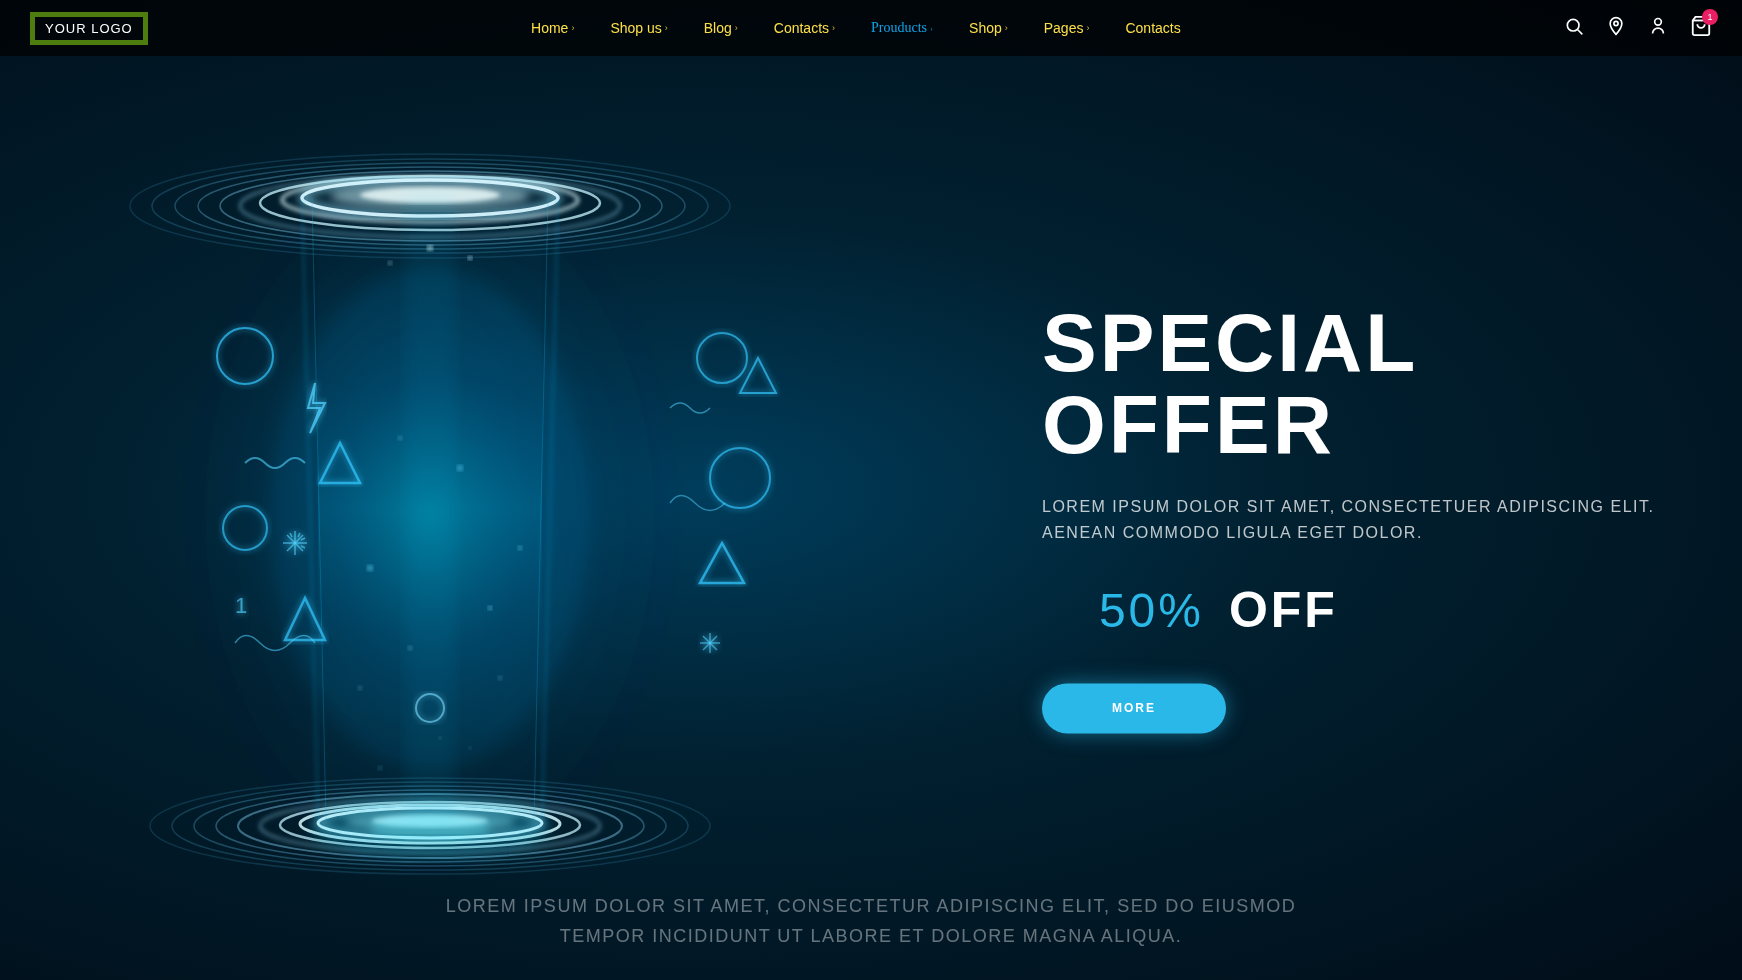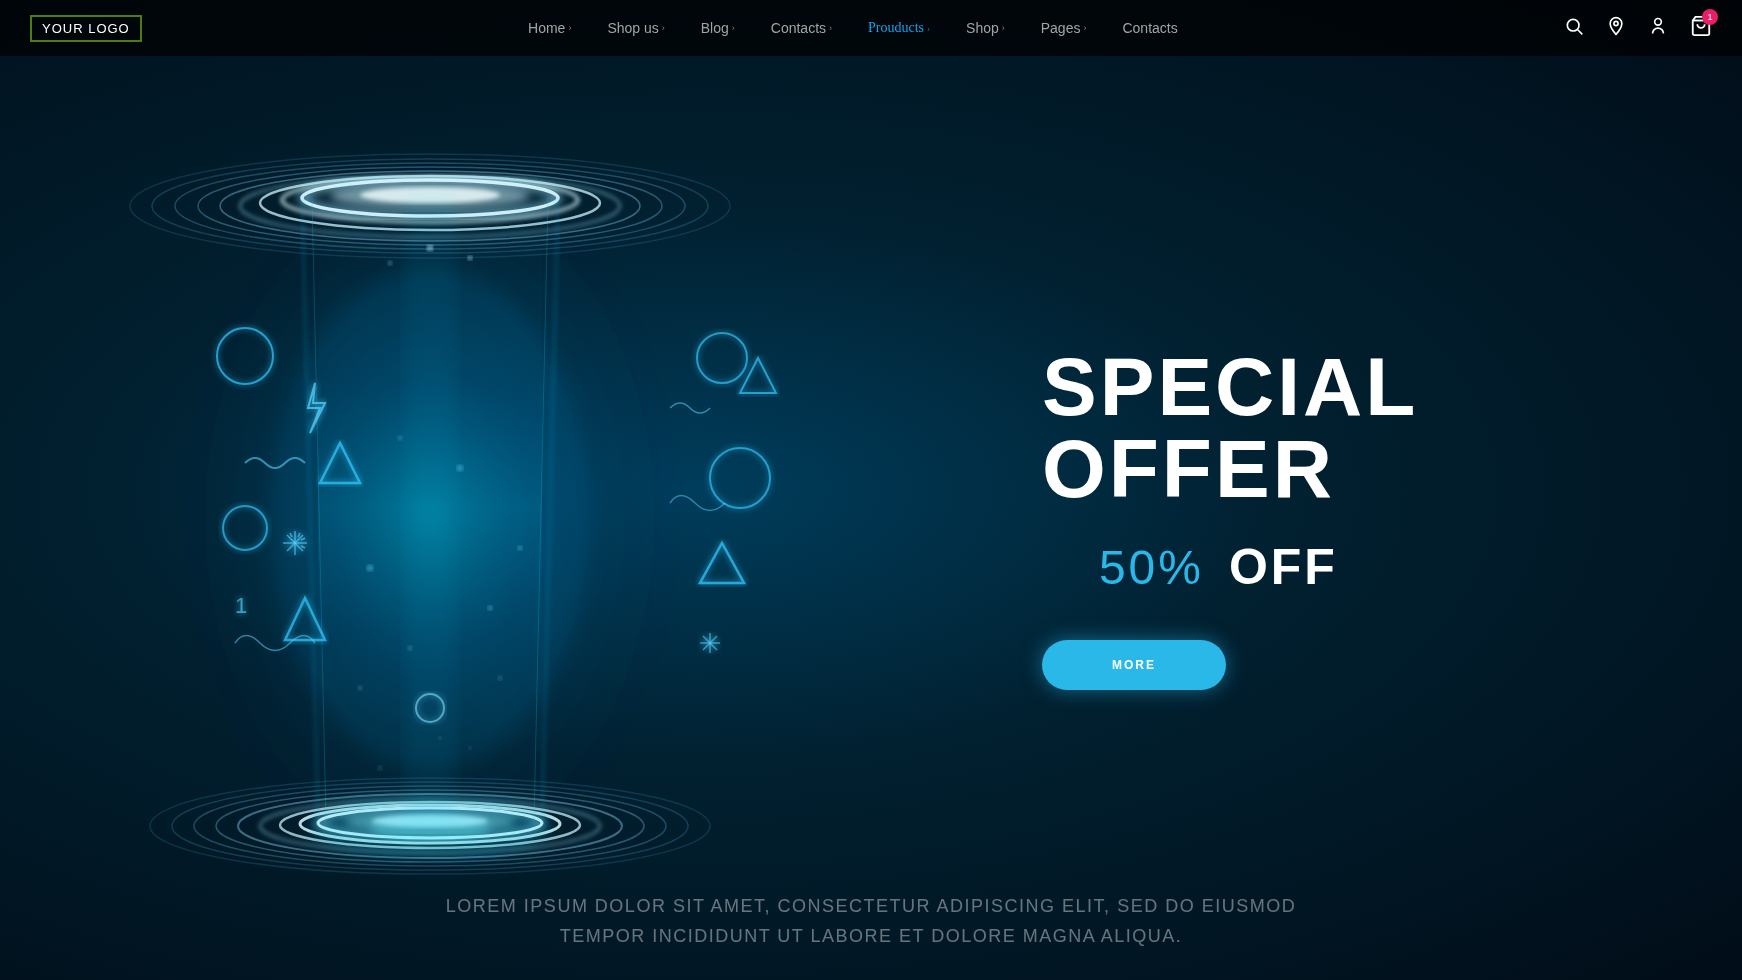--- a/index.html
+++ b/index.html
@@ -18,35 +18,35 @@
       top: 0; left: 0; right: 0;
       height: 56px;
       background: rgba(0,0,0,0.7);
       display: flex;
       align-items: center;
       justify-content: space-between;
       padding: 0 30px;
       z-index: 100;
     }
     .nav-logo {
-      border: 2px solid #4d7c0f;
+      border: 5px solid #4d7c0f;
       padding: 4px 10px;
       font-size: 13px;
       letter-spacing: 1px;
       color: #fff;
       white-space: nowrap;
     }
     .nav-links {
       display: flex;
       gap: 0;
       list-style: none;
       align-items: center;
     }
     .nav-links li a {
-      color: #a3a3a3;
+      color: #fde047;
       text-decoration: none;
       font-size: 14px;
       padding: 0 18px;
       display: flex;
       align-items: center;
       gap: 3px;
     }
     .nav-links li a.active {
       color: #0ea5e9;
       font-family: Liberation Serif, serif;
@@ -444,20 +444,24 @@
 
         <circle cx="380" cy="160" r="3" fill="rgba(200,245,255,0.7)" filter="url(#blur2)"></circle>
         <circle cx="340" cy="175" r="2" fill="rgba(180,235,255,0.6)" filter="url(#blur2)"></circle>
         <circle cx="420" cy="170" r="2.5" fill="rgba(190,240,255,0.65)" filter="url(#blur2)"></circle>
       </svg>
     </div>
   </div>
 
   <div class="content-right">
     <h1 class="special-offer-title">SPECIAL OFFER</h1>
+    <div class="offer-description">
+      <div>LOREM IPSUM DOLOR SIT AMET, CONSECTETUER ADIPISCING ELIT.</div>
+      <div>AENEAN COMMODO LIGULA EGET DOLOR.</div>
+    </div>
     <div class="discount-line">
       &nbsp;
       <span class="discount-percent">50%</span>&nbsp;
       <span>OFF</span>
     </div>
     <button class="more-btn">MORE</button>
   </div>
 
   <div class="footer-text">
     <div>LOREM IPSUM DOLOR SIT AMET, CONSECTETUR ADIPISCING ELIT, SED DO EIUSMOD</div>

